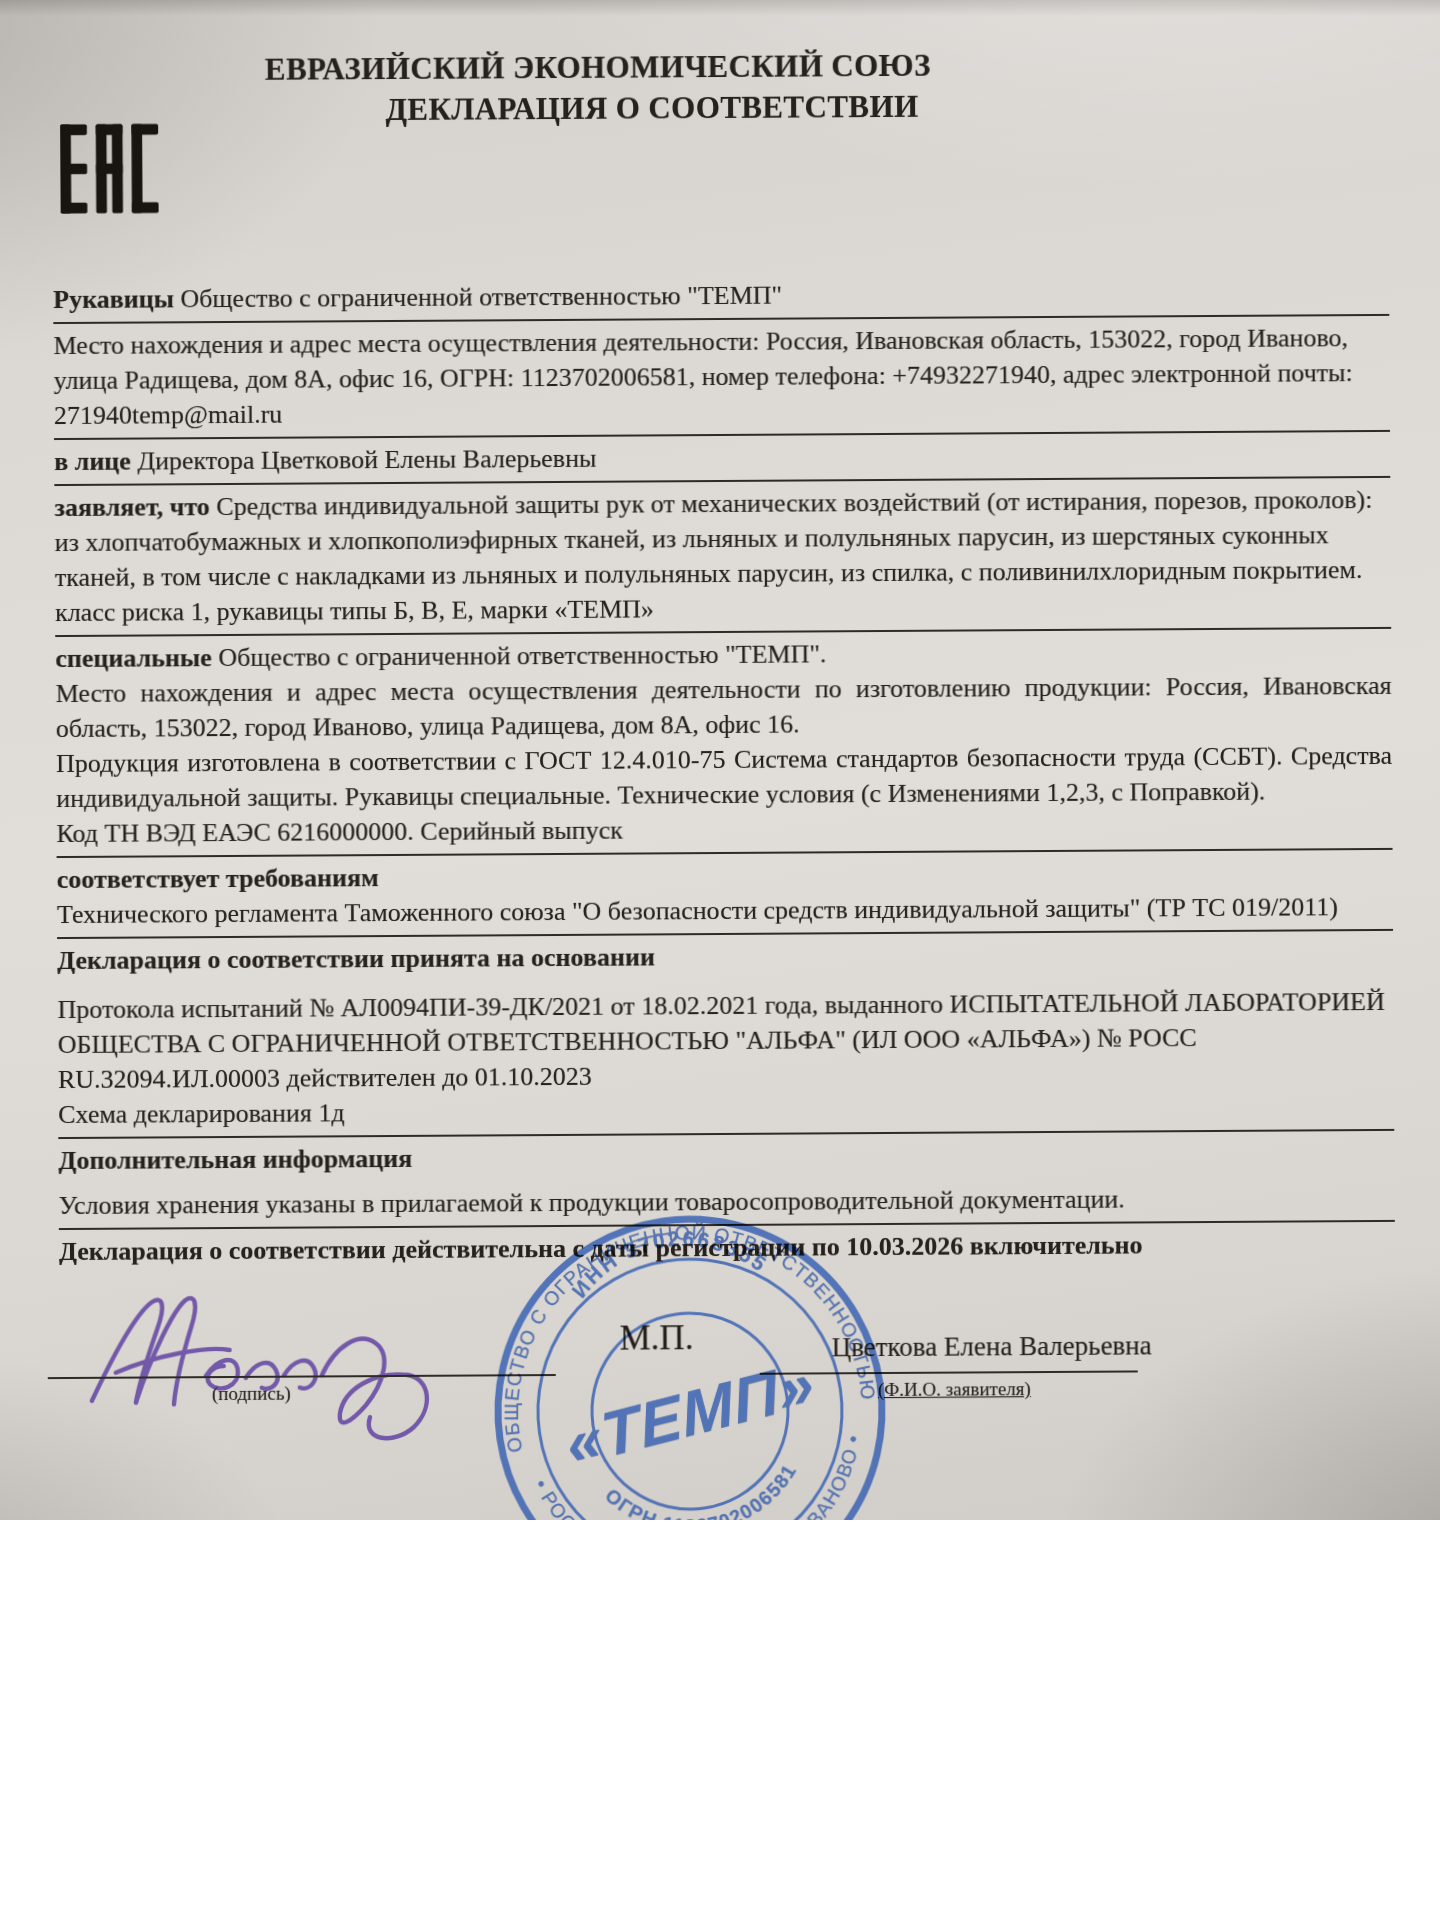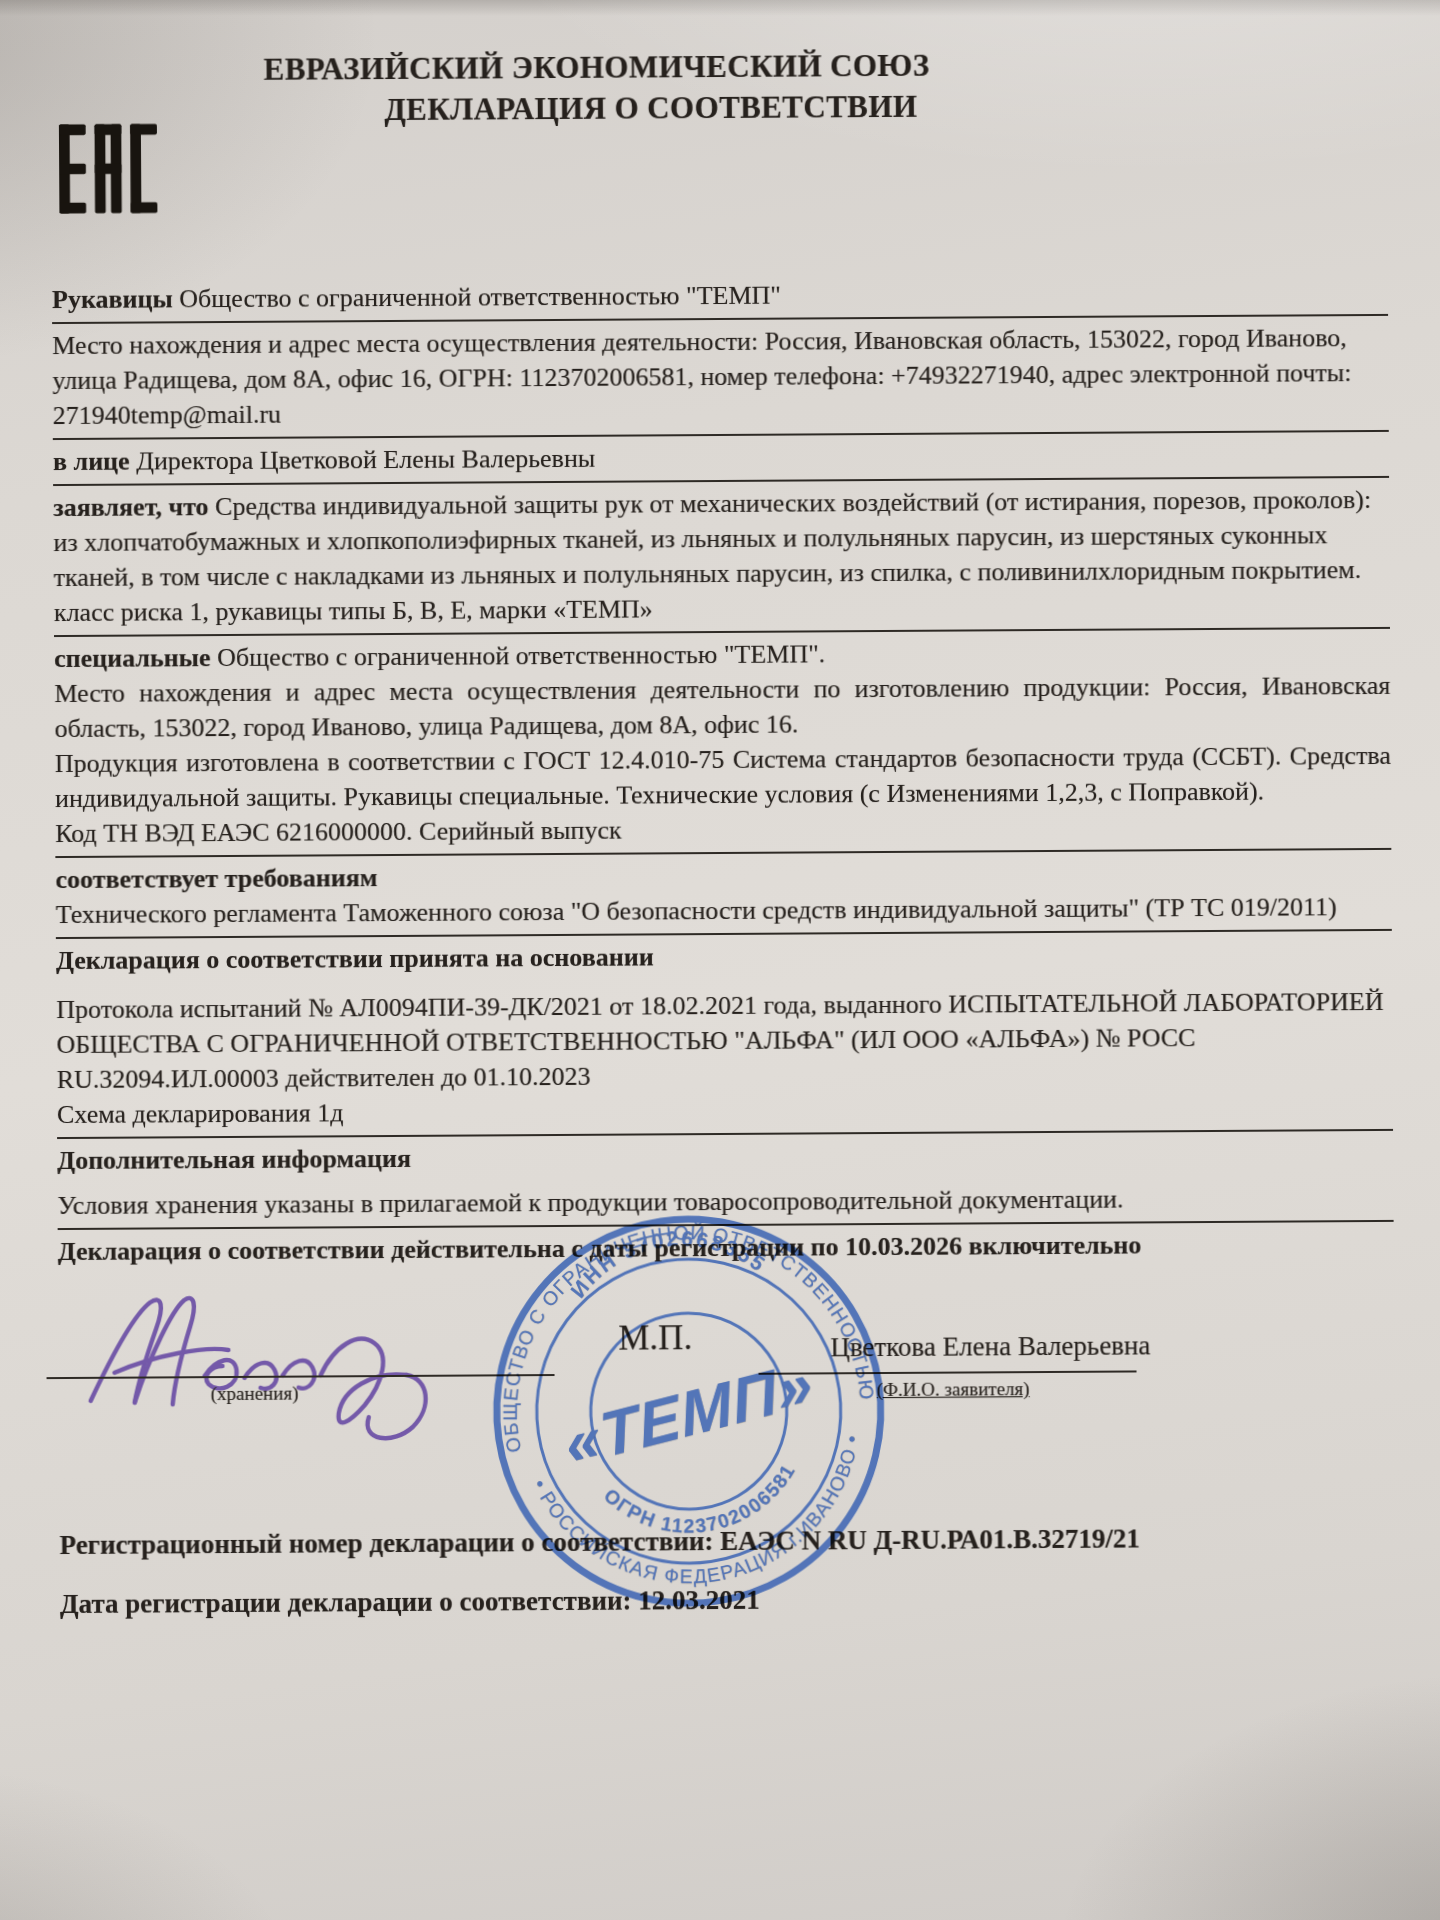--- a/index.html
+++ b/index.html
@@ -1,17 +1,17 @@
 <!DOCTYPE html>
 <html><head>
 <meta charset="utf-8">
 <style>
   html,body{margin:0;padding:0;}
   .page{
-    position:relative;width:1440px;height:1920px;overflow:hidden;
+    position:relative;width:1440px;height:1520px;overflow:hidden;
     background:
       radial-gradient(1100px 420px at 80% -4%, rgba(255,255,255,0.30), rgba(255,255,255,0) 60%),
       radial-gradient(900px 600px at -8% 2%, rgba(70,64,58,0.22), rgba(70,64,58,0) 55%),
       radial-gradient(800px 520px at 104% 102%, rgba(70,64,58,0.28), rgba(70,64,58,0) 55%),
       radial-gradient(700px 420px at -6% 104%, rgba(70,64,58,0.20), rgba(70,64,58,0) 55%),
       linear-gradient(180deg, rgba(95,90,85,0.28) 0px, rgba(95,90,85,0) 16px),
       linear-gradient(173deg,#d4d0cc 0%,#dcd8d3 24%,#e1ddd8 52%,#d9d5d0 82%,#d0ccc8 100%);
     font-family:"Liberation Serif", serif;
   }
   .doc{
@@ -128,21 +128,21 @@
           <path d="M38,94 C80,76 130,68 152,72"></path>
           <path d="M128,98 C140,80 158,76 160,92 C162,108 142,116 132,106 C126,98 134,88 146,88"></path>
           <path d="M168,100 C178,84 192,80 198,92 C204,104 194,114 184,110"></path>
           <path d="M206,98 C216,82 230,78 236,90 C242,102 232,114 222,110"></path>
           <path d="M244,98 C258,68 282,54 298,66 C314,78 306,106 288,128 C272,146 260,152 262,136 C266,112 296,94 330,98"></path>
           <path d="M330,98 C352,102 356,130 336,150 C316,168 284,164 292,140"></path>
         </g>
       </svg>
 
       <div class="sig-line sig-line-left"></div>
-      <div class="caption cap-sign">(хранения)</div>
+      <div class="caption cap-sign">(подпись)</div>
 
       <div class="mp">М.П.</div>
 
       <div class="fio">Цветкова Елена Валерьевна</div>
       <div class="sig-line sig-line-right"></div>
       <div class="caption cap-fio">(Ф.И.О. заявителя)</div>
 
       <svg class="stamp" viewBox="-200 -200 400 400" aria-hidden="true">
         <defs>
           <path id="st-out-top" d="M -169,32 A 172,172 0 1 1 169,32"></path>

